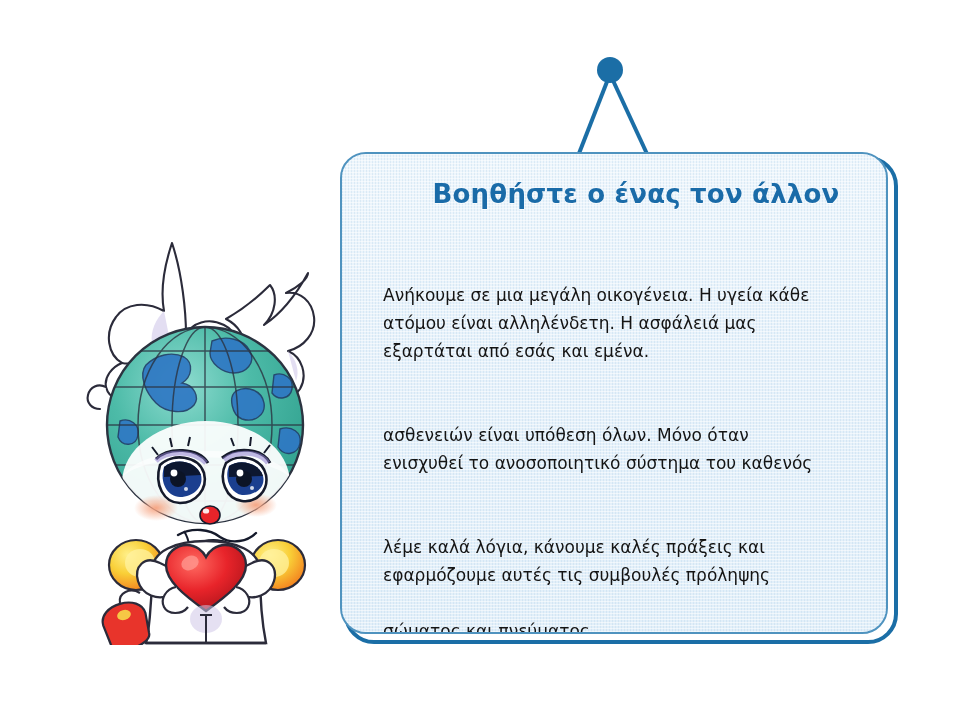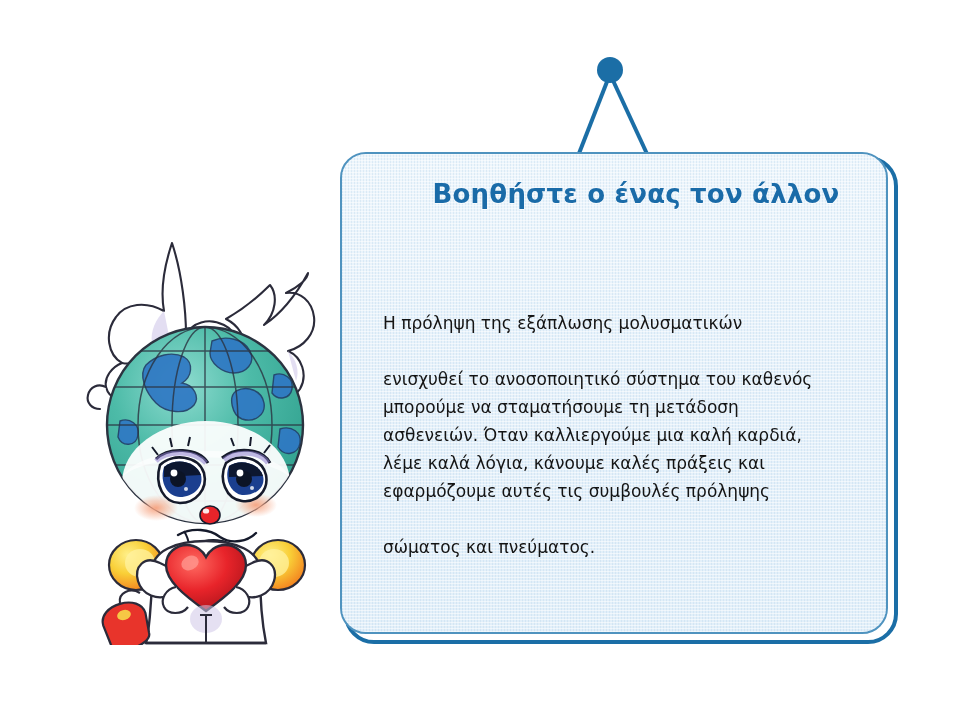--- a/index.html
+++ b/index.html
@@ -268,27 +268,32 @@
   <div class="sign-wrap">
     <div class="sign-outer"></div>
     <div class="sign-inner">
       <div class="sign-content">
 
         <div class="title">
           <div>Βοηθήστε ο ένας τον άλλον</div>
         </div>
 
         <div class="body-text">
+          <p>
+            <span class="ln">Ανήκουμε  σε  μια  μεγάλη  οικογένεια.  Η  υγεία  κάθε</span><br>
+            <span class="ln">ατόμου  είναι  αλληλένδετη.  Η  ασφάλειά  μας</span><br>
+            <span class="ln">εξαρτάται  από  εσάς  και  εμένα.</span>
+          </p>
           <p class="gap"></p>
           <p>
-            <span class="ln">Η  πρόληψη  της  εξάπλωσης  μολυσματικών</span><br>
             <br>
+            <span class="ln">ασθενειών  είναι  υπόθεση  όλων.  Μόνο  όταν</span><br>
             <span class="ln">ενισχυθεί  το  ανοσοποιητικό  σύστημα  του  καθενός</span><br>
-            <span class="ln">μπορούμε  να  σταματήσουμε  τη  μετάδοση</span><br>
-            <span class="ln">ασθενειών.  Όταν  καλλιεργούμε  μια  καλή  καρδιά,</span><br>
+            <br>
+            <br>
             <span class="ln">λέμε  καλά  λόγια,  κάνουμε  καλές  πράξεις  και</span><br>
             <span class="ln">εφαρμόζουμε  αυτές  τις  συμβουλές  πρόληψης</span><br>
             <br>
             <span class="ln">σώματος  και  πνεύματος.</span>
           </p>
         </div>
 
       </div>
     </div>
   </div>

